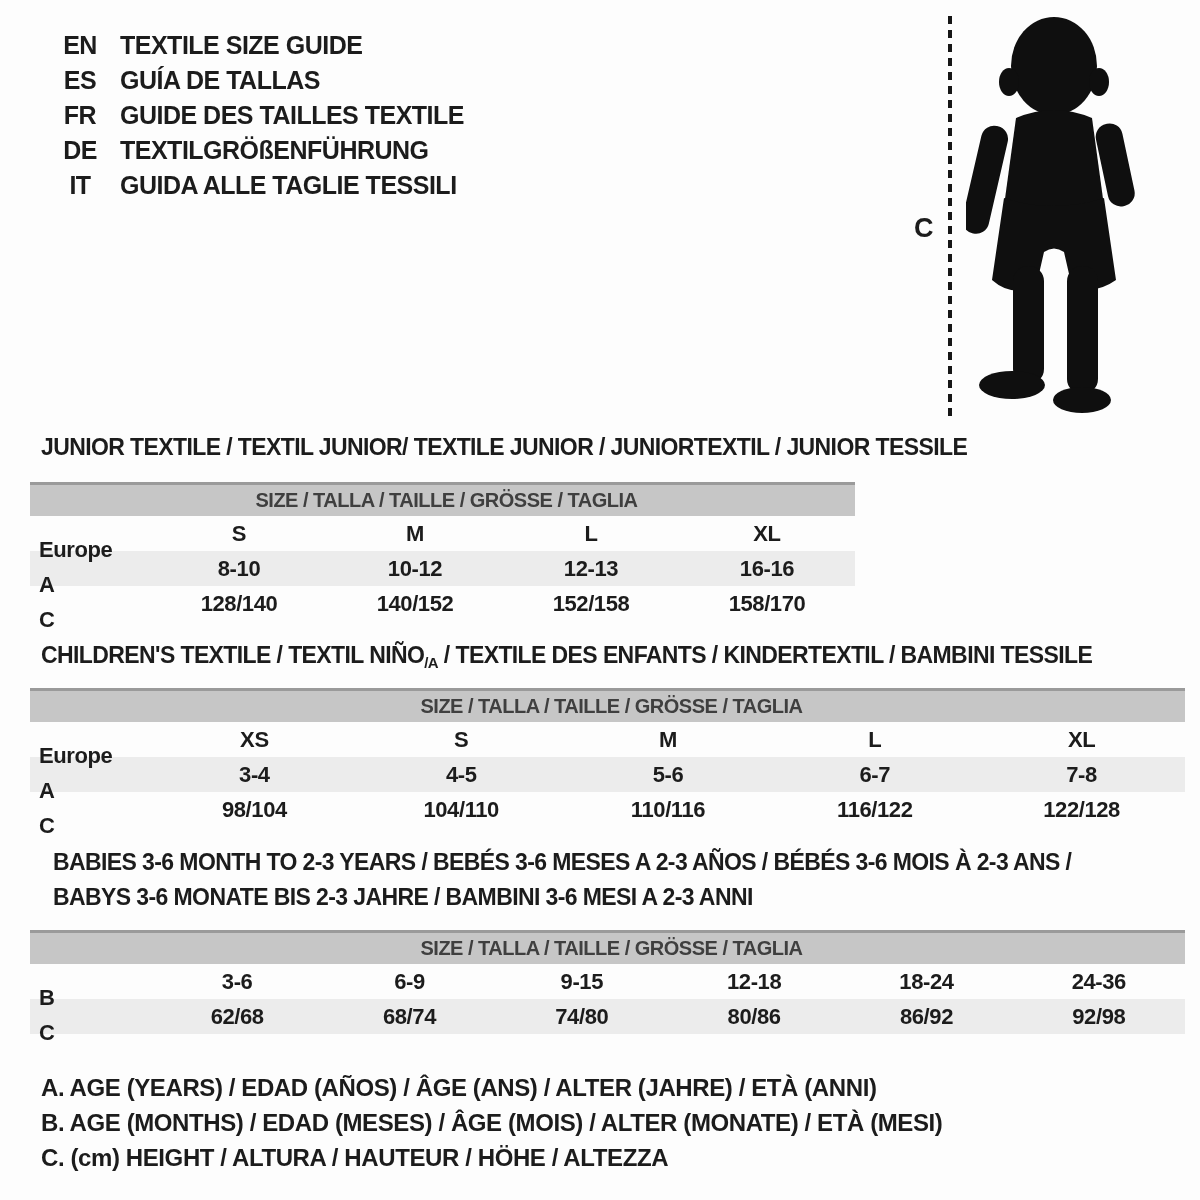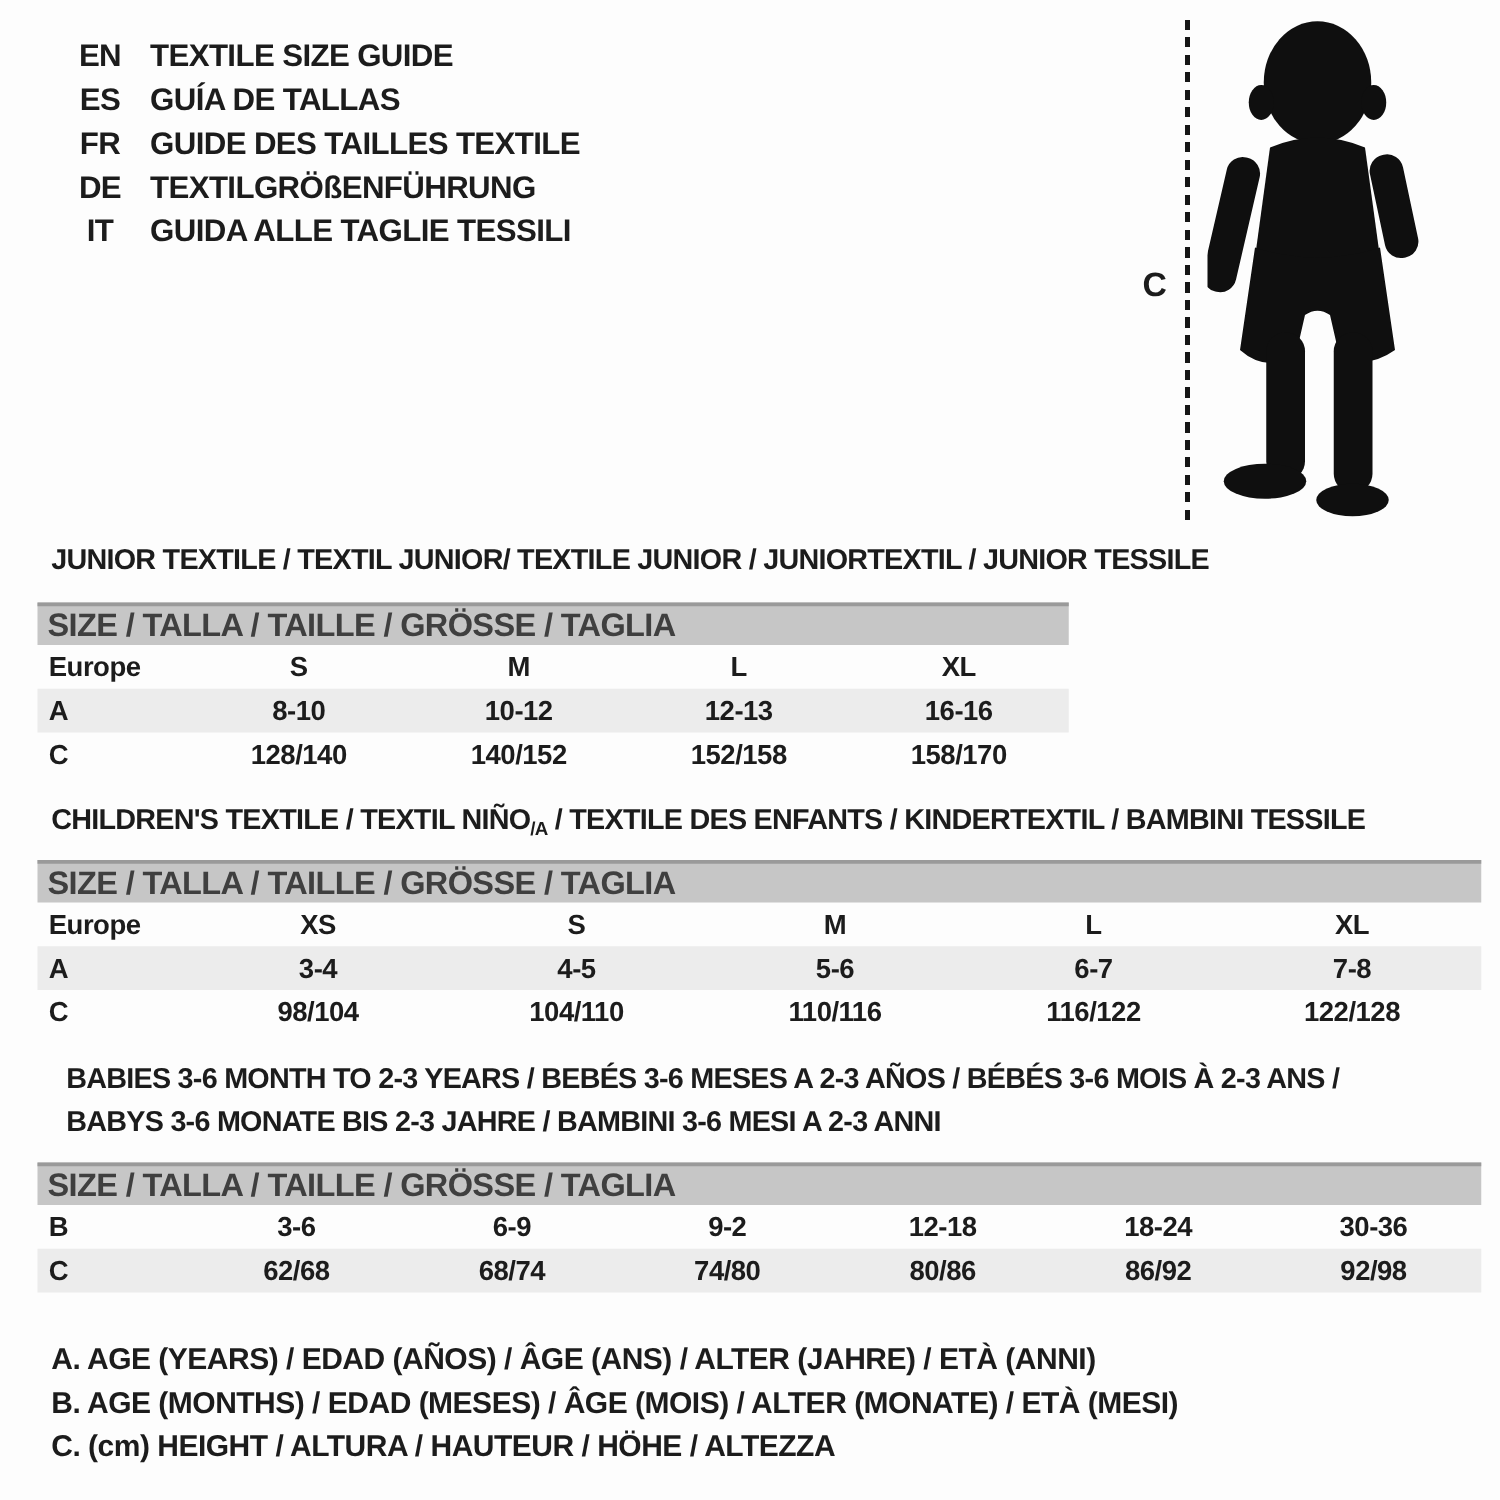--- a/index.html
+++ b/index.html
@@ -72,38 +72,40 @@
   .heading-2line div { line-height: 35px; margin-left: 12px; }
 
   
   .size-table { position: absolute; left: 30px; }
   .size-bar {
     height: 31px;
     line-height: 30px;
     background: #c6c6c6;
     border-top: 3px solid #9a9a9a;
     padding-left: 8px;
-    font-size: 26px;
+    font-size: 20px;
     font-weight: 700;
     letter-spacing: -0.5px;
     color: #3f3f3f;
+    text-align: center;
   }
   .trow {
     display: flex;
     height: 35px;
     line-height: 35px;
     font-size: 22px;
     font-weight: 700;
     letter-spacing: -0.4px;
   }
   .trow.alt { background: #ececec; }
   .tlabel {
     width: 112px;
     padding-left: 9px;
     flex: 0 0 auto;
+    margin-top: 16px;
   }
   .tcell {
     flex: 1 1 0;
     text-align: center;
   }
 
   
   .notes {
     position: absolute;
     left: 41px;
@@ -222,24 +224,24 @@
 <div class="section-heading heading-2line" style="top:845px">
   <div>BABIES 3-6 MONTH TO 2-3 YEARS / BEBÉS 3-6 MESES A 2-3 AÑOS / BÉBÉS 3-6 MOIS À 2-3 ANS /</div>
   <div>BABYS 3-6 MONATE BIS 2-3 JAHRE / BAMBINI 3-6 MESI A 2-3 ANNI</div>
 </div>
 <div class="size-table" style="top:930px; width:1155px">
   <div class="size-bar">SIZE / TALLA / TAILLE / GRÖSSE / TAGLIA</div>
   <div class="trow">
     <span class="tlabel">B</span>
     <span class="tcell">3-6</span>
     <span class="tcell">6-9</span>
-    <span class="tcell">9-2</span>
+    <span class="tcell">9-15</span>
     <span class="tcell">12-18</span>
     <span class="tcell">18-24</span>
-    <span class="tcell">30-36</span>
+    <span class="tcell">24-36</span>
   </div>
   <div class="trow alt">
     <span class="tlabel">C</span>
     <span class="tcell">62/68</span>
     <span class="tcell">68/74</span>
     <span class="tcell">74/80</span>
     <span class="tcell">80/86</span>
     <span class="tcell">86/92</span>
     <span class="tcell">92/98</span>
   </div>

